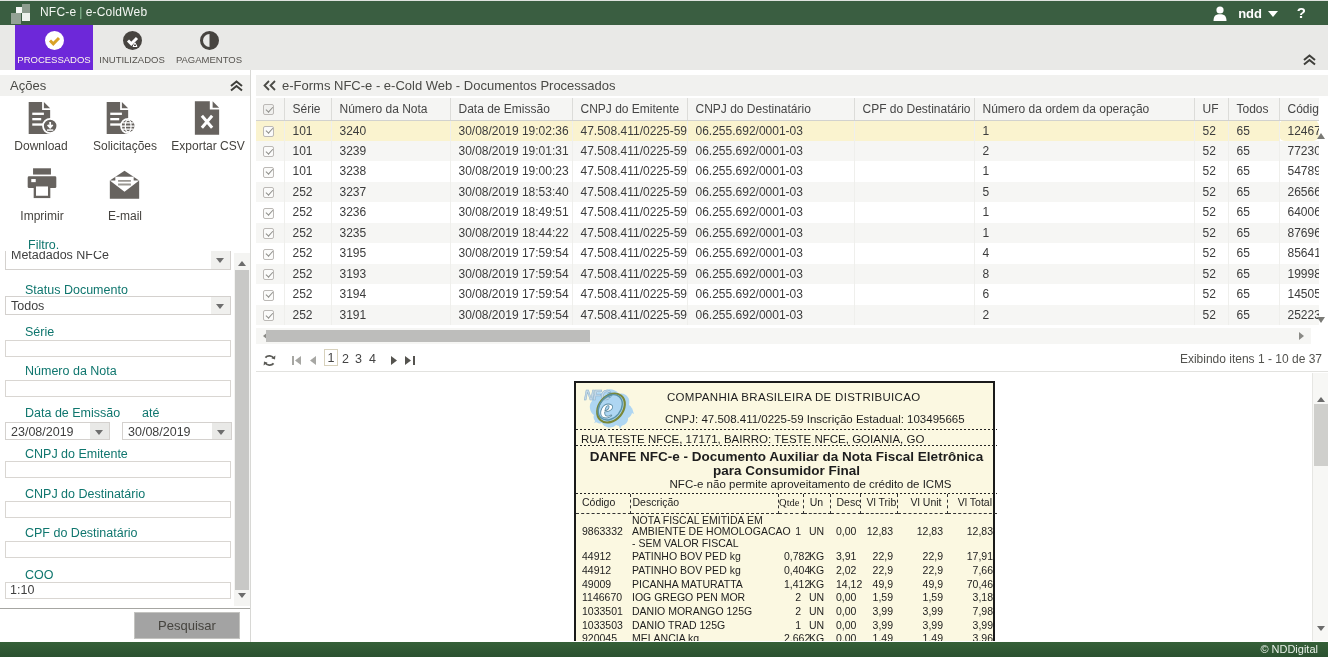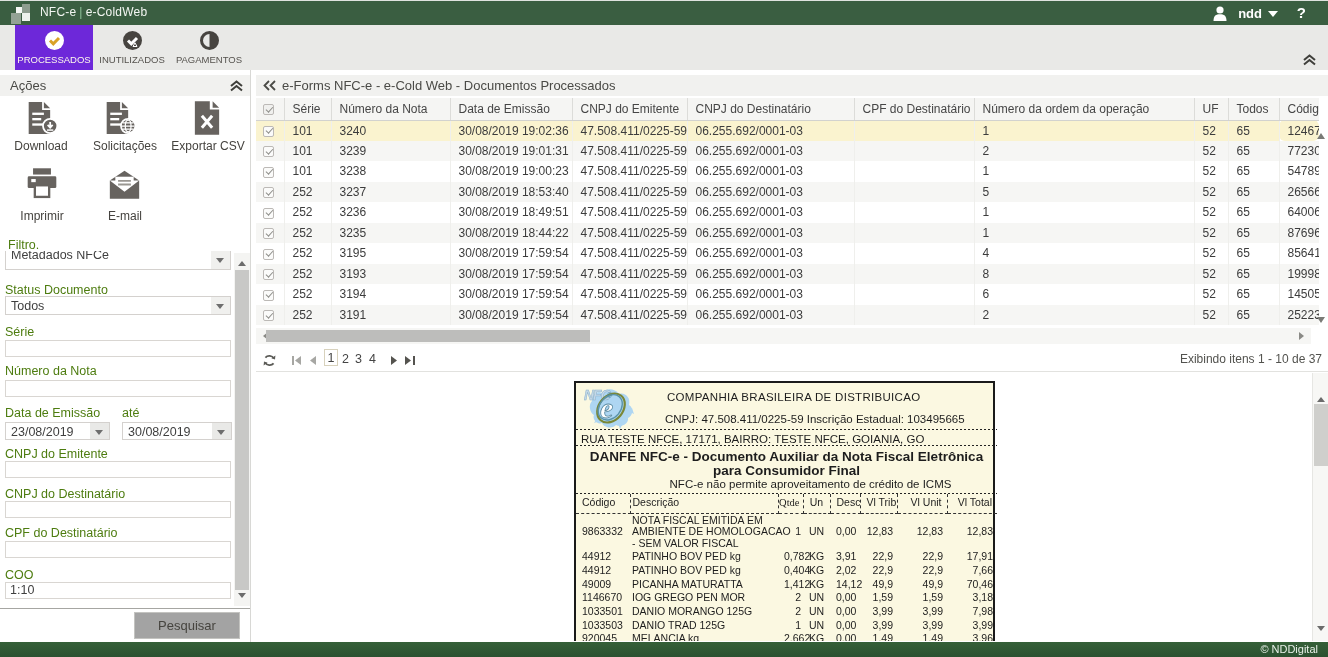--- a/index.html
+++ b/index.html
@@ -16,21 +16,21 @@
 #tabbar { position:absolute; left:0; top:25px; width:1328px; height:45px; background:#e9e9e7; }
 .tab { position:absolute; top:0; height:45px; text-align:center; font-size:9.5px; color:#55524e; }
 .tab .circ { margin:6px auto 3px auto; width:19px; height:19px; }
 .tab.active { background:#6d28d9; color:#fdf8ec; }
 #tabcollapse { position:absolute; right:11px; top:29px; }
 
 .panehdr { position:absolute; height:21px; background:#f1f1ef; color:#4a4a46; font-size:13px; line-height:21px; }
 
 #leftpanel { position:absolute; left:0; top:70px; width:251px; height:573px; background:#fff; border-right:1px solid #d8d8d5; }
 .aclabel { position:absolute; font-size:12px; color:#45433f; text-align:center; }
-.flabel { position:absolute; font-size:12.5px; color:#4d7c0f; line-height:13px; height:13px; overflow:hidden; white-space:nowrap; }
+.flabel { position:absolute; font-size:12.5px; color:#0f766e; line-height:13px; height:13px; overflow:hidden; white-space:nowrap;margin-left:20px; }
 .finput { position:absolute; border:1px solid #d9d6d2; background:#fff; height:17px; font-size:12.5px; color:#3f3f3f; padding-left:4px; line-height:15px; }
 .fcombo { position:absolute; border:1px solid #d4d1ce; background:#fff; height:19px; font-size:12.5px; color:#3f3f3f; overflow:hidden; }
 .fcombo .txt { position:absolute; left:5px; top:2px; }
 .fcombo .arr { position:absolute; right:0; top:0; width:19px; height:100%; background:#f0f0ee; }
 .fcombo .arr:after { content:""; position:absolute; left:5px; top:7px; border:4px solid transparent; border-top:5px solid #6e6e6e; }
 
 #mainpanel { position:absolute; left:256px; top:70px; width:1072px; height:573px; background:#fff; }
 
 #grid { position:absolute; left:0; top:28px; width:1063px; }
 #grid table { border-collapse:collapse; table-layout:fixed; width:1063px; font-size:12px; color:#3c3c3c; }

